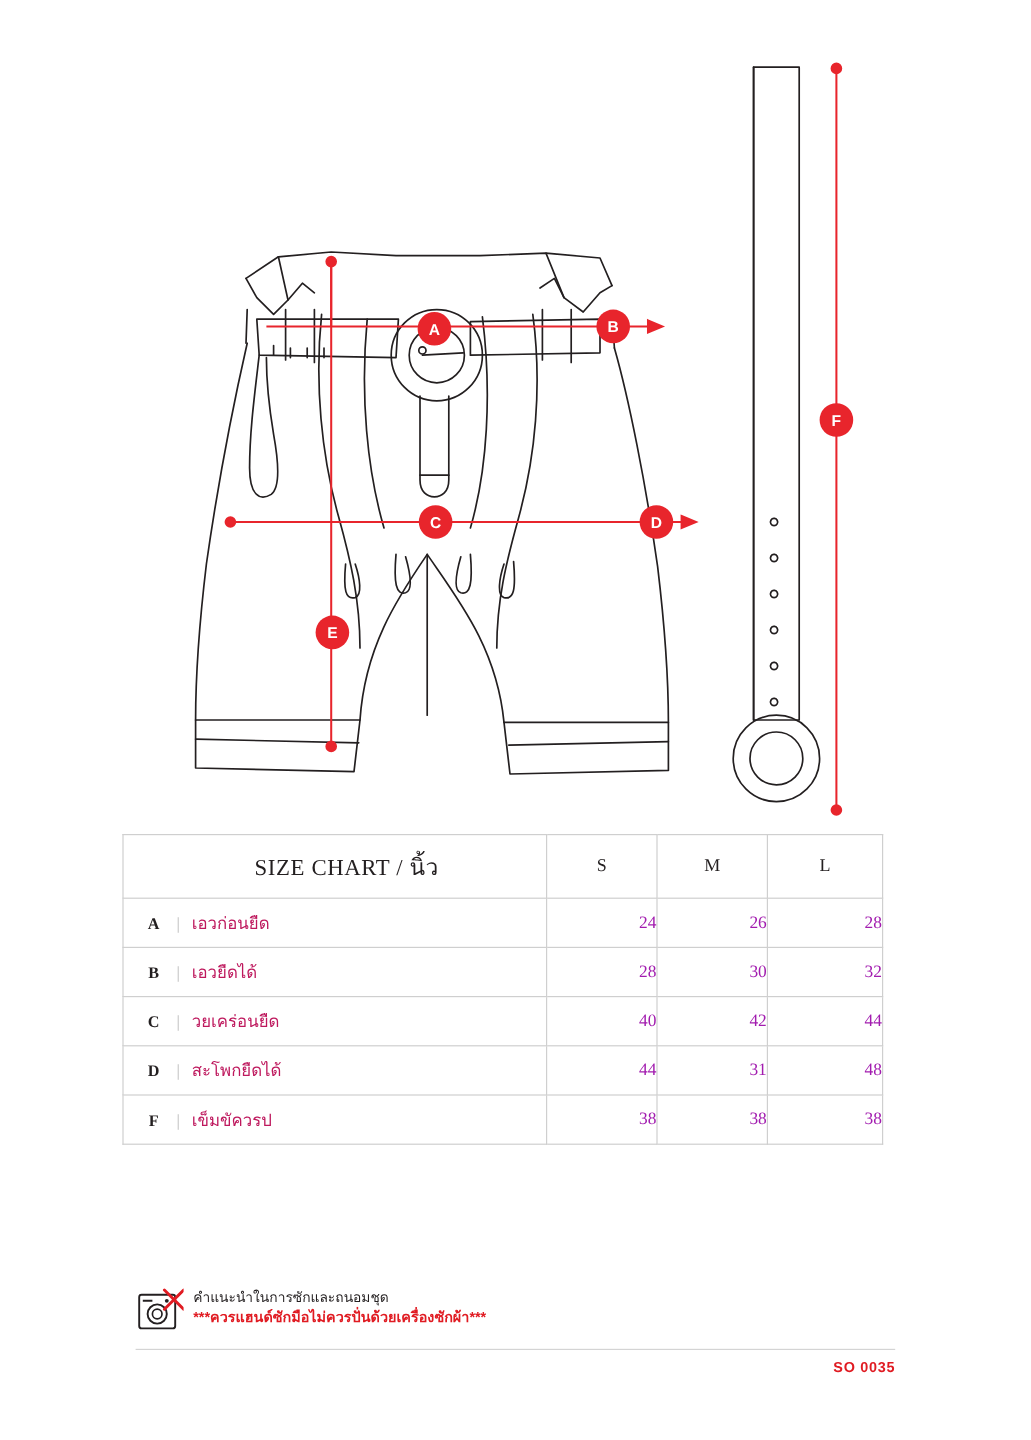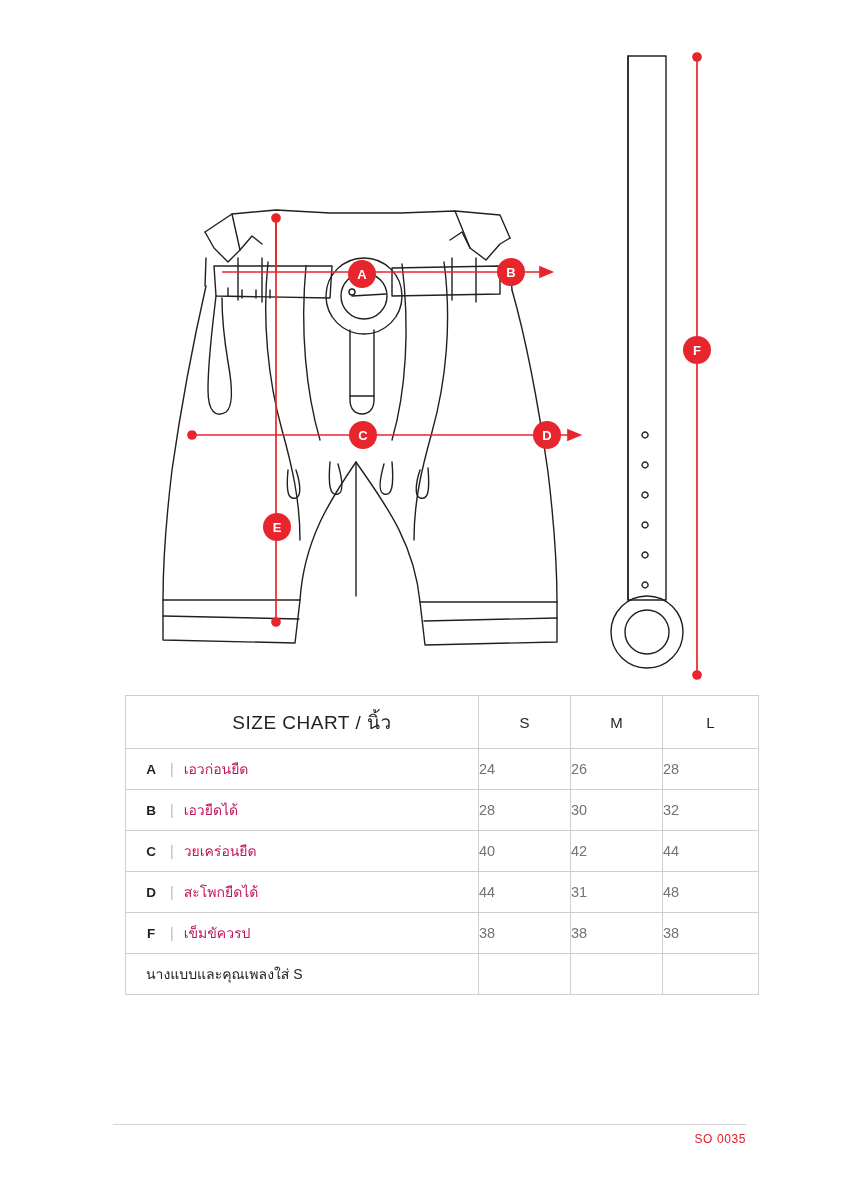--- a/index.html
+++ b/index.html
@@ -28,23 +28,24 @@
     width: 859px;
     height: 700px;
   }
   .illustration svg {
     display: block;
   }
 
   
   .chart-wrap {
     position: absolute;
-    left: 125px;
+    left: 102px;
     top: 695px;
     width: 633px;
+    font-family: Liberation Serif, serif;
   }
   table.size-chart {
     border-collapse: collapse;
     width: 633px;
     table-layout: fixed;
   }
   table.size-chart td, table.size-chart th {
     border: 1px solid #cfcfcf;
     padding: 0;
     height: 40px;
@@ -83,23 +84,23 @@
     padding-right: 10px;
   }
   .row-name {
     font-size: 14px;
     color: #be185d;
   }
   td.label-cell {
     padding-left: 6px !important;
   }
   td.value-cell {
-    text-align: left;
+    text-align: right;
     font-size: 14.5px;
-    color: #737373;
+    color: #a21caf;
   }
   td.note-cell {
     padding-left: 20px !important;
     font-size: 14px;
   }
 
   
   .care {
     position: absolute;
     left: 113px;
@@ -141,21 +142,21 @@
     height: 1px;
     background: #d4d4d4;
   }
   .footer-code {
     position: absolute;
     right: 113px;
     top: 1132px;
     font-size: 12px;
     color: #e01b22;
     letter-spacing: 0.6px;
-    font-weight: normal;
+    font-weight: bold;
   }
 </style>
 </head>
 <body>
 
 <div class="page">
 
   <div class="illustration">
     <svg width="859" height="700" viewBox="0 0 859 700" xmlns="http://www.w3.org/2000/svg">
       <g fill="none" stroke="#231f20" stroke-width="1.4" stroke-linejoin="round" stroke-linecap="round">
@@ -315,27 +316,37 @@
           <td class="value-cell">48</td>
         </tr>
         <tr>
           <td class="label-cell">
             <span class="row-code">F</span><span class="row-sep">|</span><span class="row-name">เข็มขัควรป</span>
           </td>
           <td class="value-cell">38</td>
           <td class="value-cell">38</td>
           <td class="value-cell">38</td>
         </tr>
-        <tr>
-          <td class="note-cell">นางแบบและคุณเพลงใส่ S</td>
-          <td></td>
-          <td></td>
-          <td></td>
-        </tr>
       </tbody>
     </table>
   </div>
 
+  <div class="care">
+    <div class="care-icon">
+      <svg width="40" height="40" viewBox="0 0 40 40" xmlns="http://www.w3.org/2000/svg">
+        <rect x="3" y="6" width="30" height="28" rx="2" fill="none" stroke="#231f20" stroke-width="1.6"></rect>
+        <circle cx="18" cy="22" r="8" fill="none" stroke="#231f20" stroke-width="1.6"></circle>
+        <circle cx="18" cy="22" r="4" fill="none" stroke="#231f20" stroke-width="1.4"></circle>
+        <path d="M6 11 L14 11" stroke="#231f20" stroke-width="1.6"></path>
+        <circle cx="26" cy="11" r="1.6" fill="#231f20"></circle>
+        <path d="M24 2 L40 18 M40 2 L24 18" stroke="#e01b22" stroke-width="2.4" stroke-linecap="round"></path>
+      </svg>
+    </div>
+    <div class="care-text">
+      <div class="care-line1">คำแนะนำในการซักและถนอมชุด</div>
+      <div class="care-line2">***ควรแฮนด์ซักมือไม่ควรปั่นด้วยเครื่องซักผ้า***</div>
+    </div>
+  </div>
 
   <div class="footer-rule"></div>
   <div class="footer-code">SO 0035</div>
 
 </div>
 
 </body></html>

